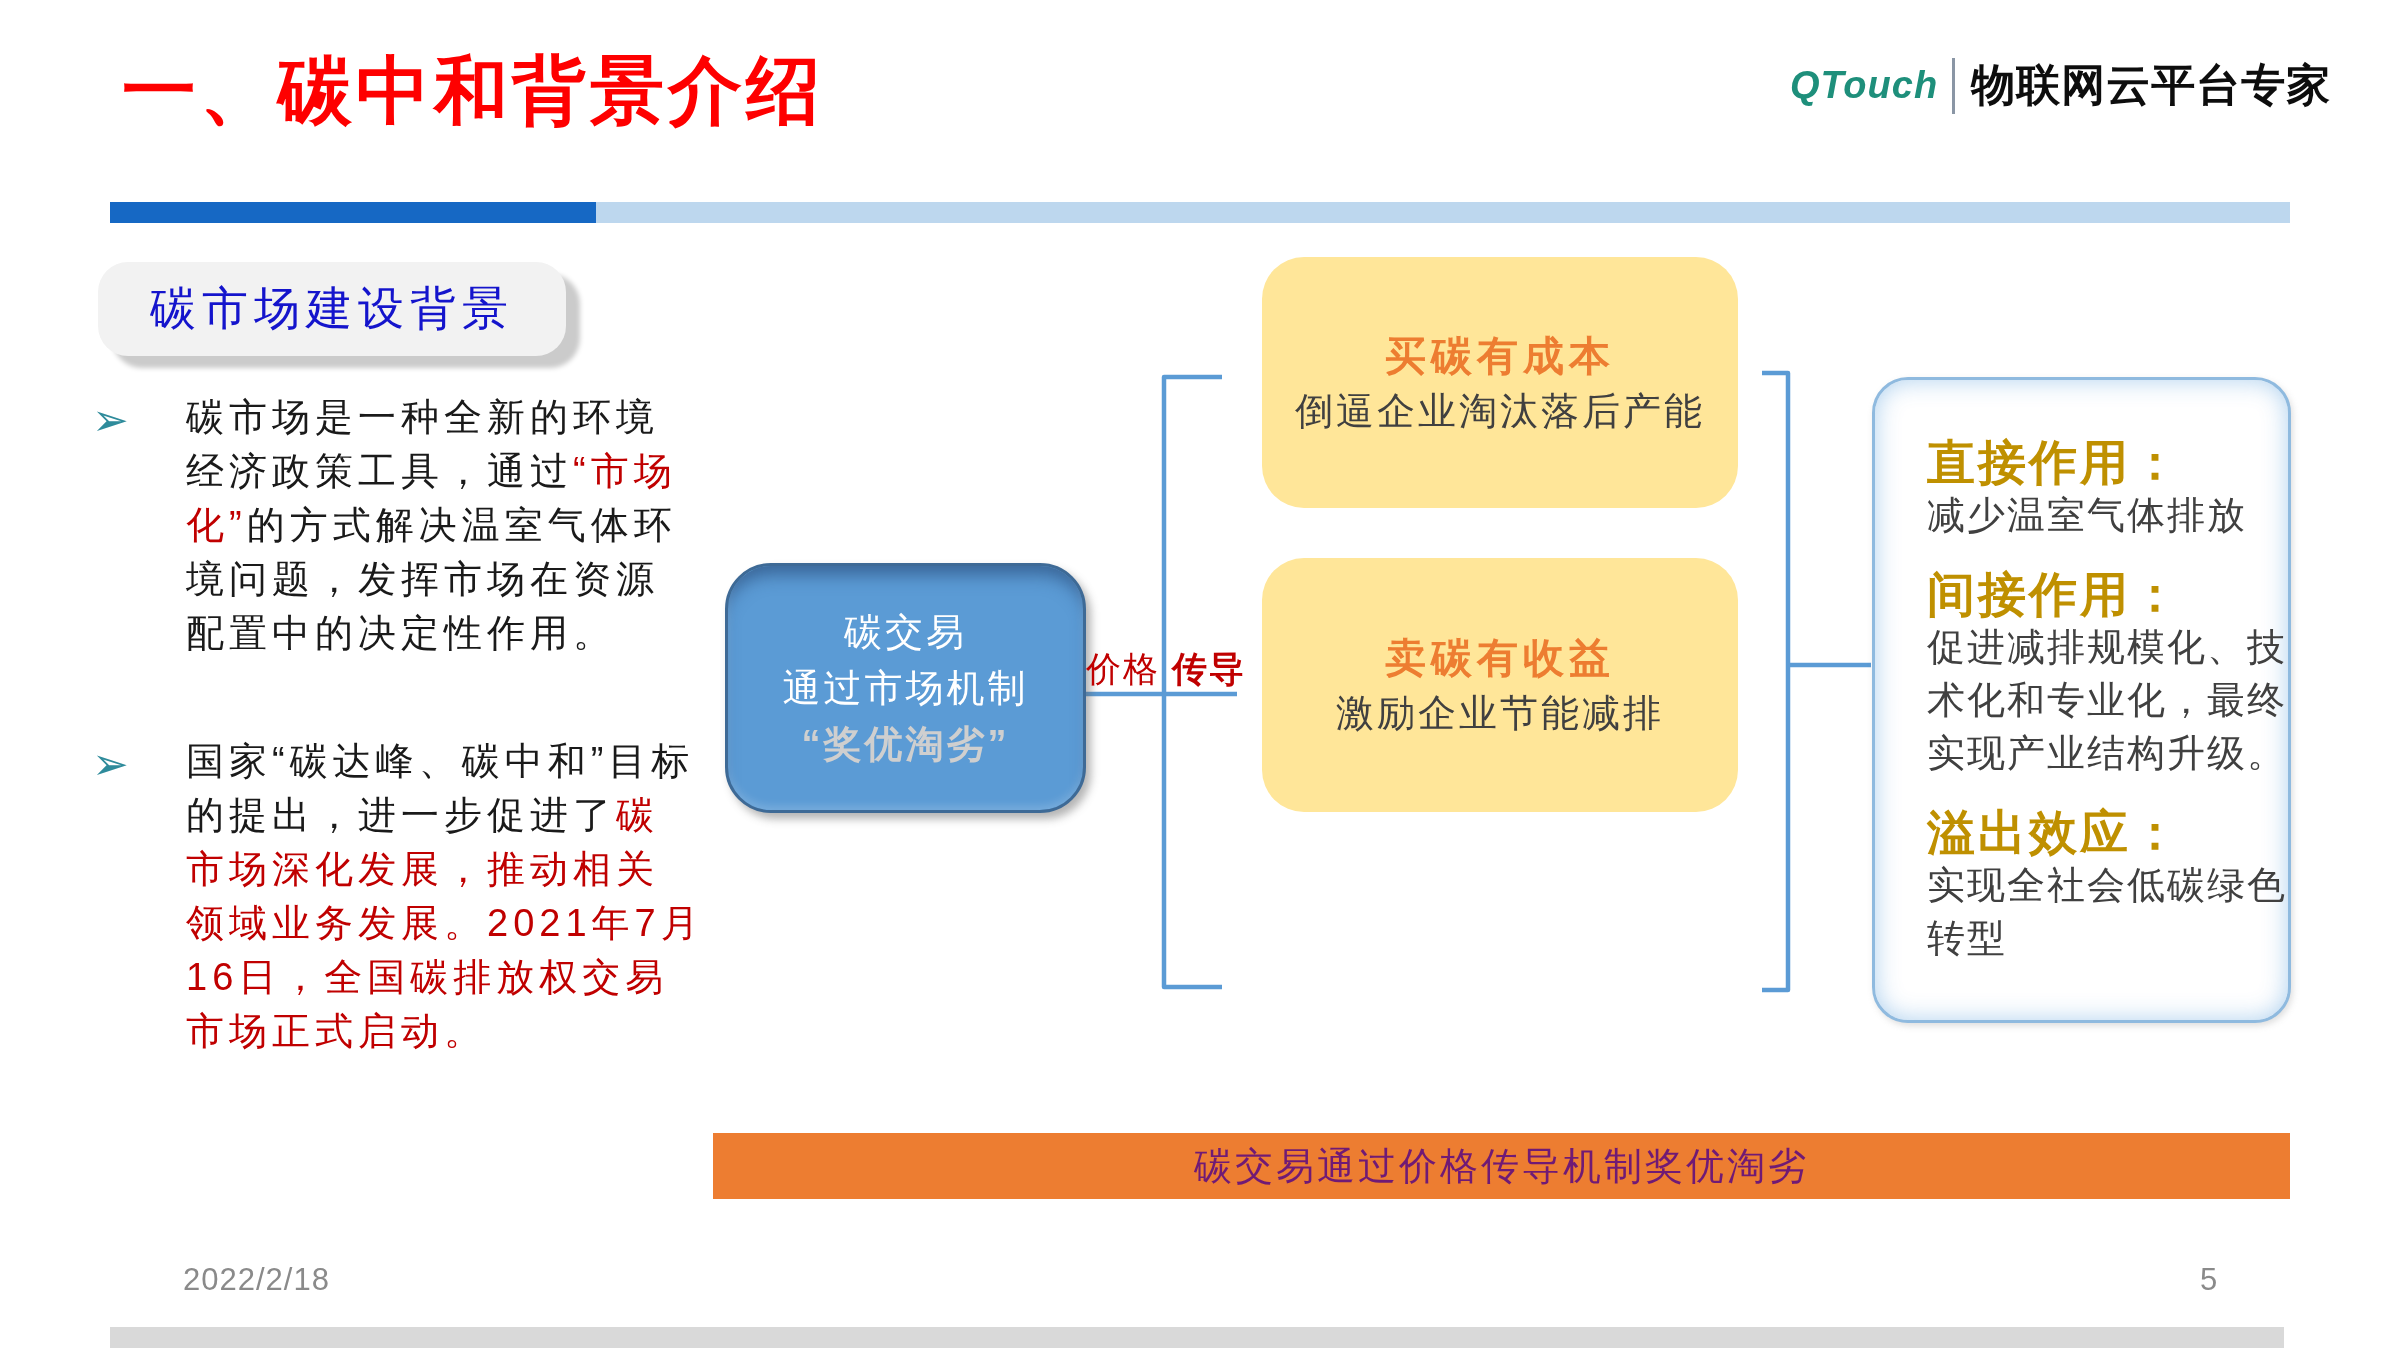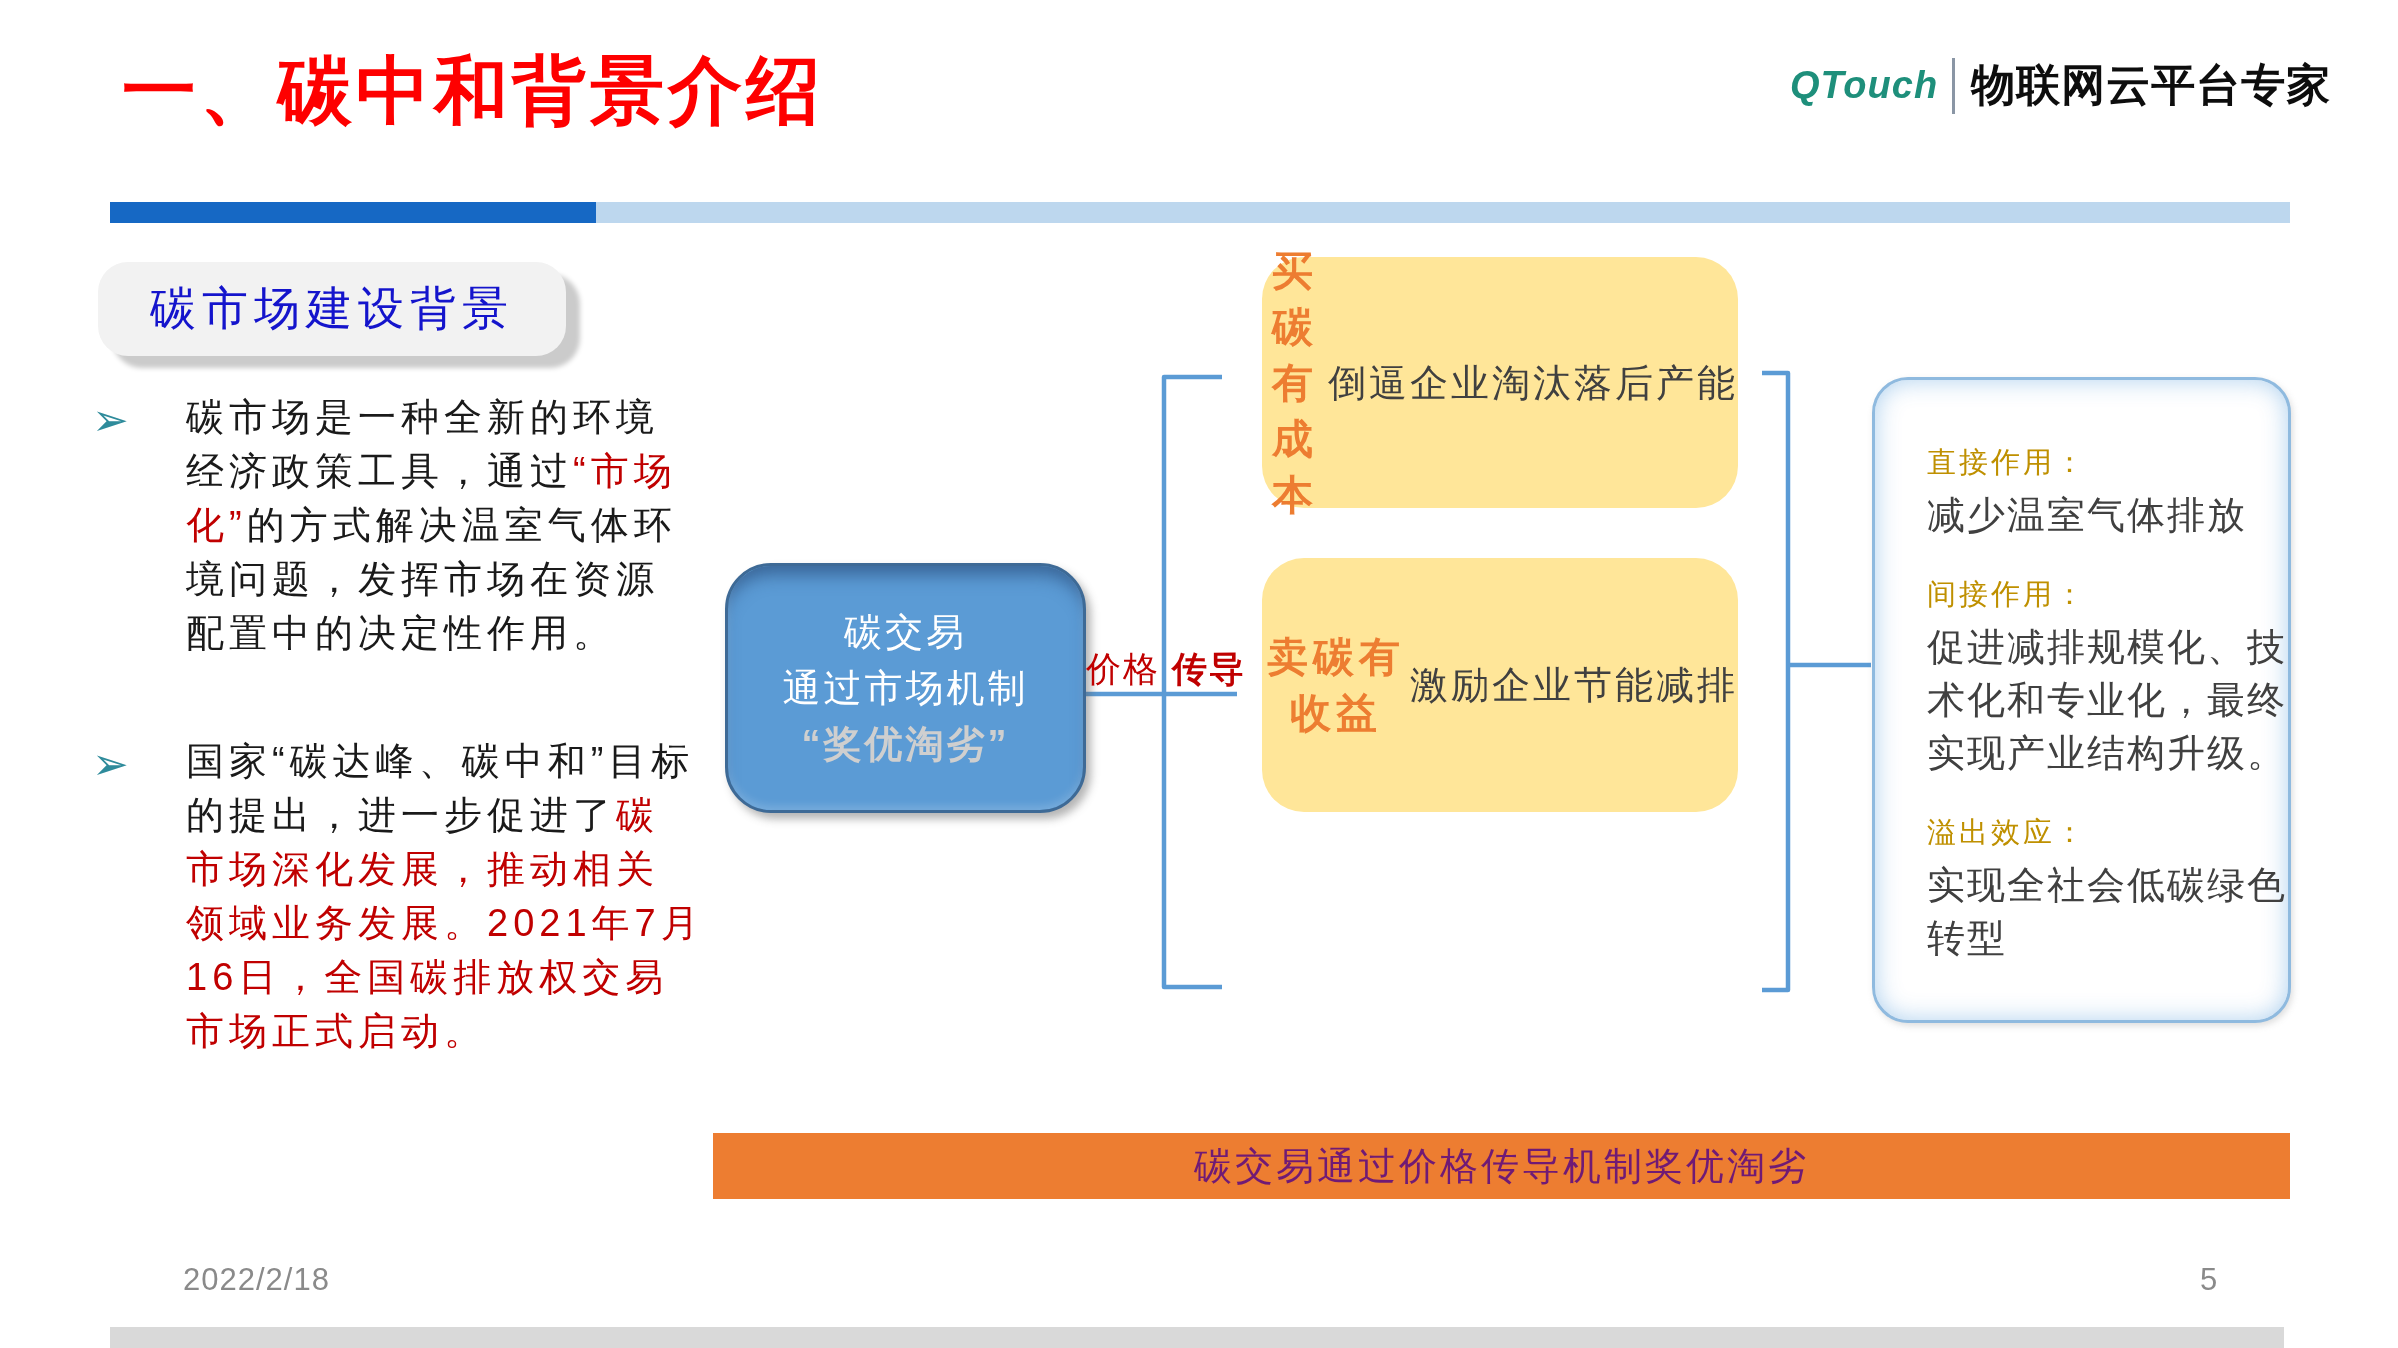--- a/index.html
+++ b/index.html
@@ -98,36 +98,36 @@
     letter-spacing:2px;white-space:nowrap;
   }
   #label-price{left:1086px;}
   #label-transmit{left:1172px;font-weight:bold;}
 
   svg.connectors{position:absolute;left:0;top:0;pointer-events:none;}
 
   .outcome-box{
     position:absolute;left:1262px;width:476px;
     background:var(--yellow_fill);border-radius:42px;
-    display:flex;flex-direction:row;align-items:center;justify-content:center;
+    display:flex;flex-direction:column;align-items:center;justify-content:center;
     text-align:center;
   }
   #outcome-1{top:257px;height:251px;}
   #outcome-2{top:558px;height:254px;}
   #outcome-3{top:858px;height:254px;}
   .outcome-title{font-size:41px;font-weight:bold;color:var(--orange_heading);letter-spacing:5px;line-height:56px;}
   .outcome-line{font-size:38px;color:var(--body_gray);letter-spacing:3px;line-height:54px;white-space:nowrap;}
 
   .effects-box{
     position:absolute;left:1872px;top:377px;width:419px;height:646px;
     background:#fff;border:3px solid var(--rightbox_border);border-radius:36px;
     box-shadow:inset 0 0 24px rgba(160,200,235,.85), 2px 3px 6px rgba(150,150,150,.3);
     padding:56px 0 0 52px;
   }
-  .effects-box .sec-title{font-size:29px;font-weight:normal;color:var(--gold);letter-spacing:3px;line-height:53px;}
+  .effects-box .sec-title{font-size:48px;font-weight:bold;color:var(--gold);letter-spacing:3px;line-height:53px;}
   .effects-box .sec-line{font-size:38px;color:var(--body_gray);letter-spacing:2px;line-height:53px;white-space:nowrap;}
   .effects-box .gap{margin-top:26px;}
 
   .banner{
     position:absolute;left:713px;top:1133px;width:1577px;height:66px;
     background:var(--banner_orange);
     display:flex;align-items:center;justify-content:center;
     color:#701a75;font-size:38px;letter-spacing:3px;white-space:nowrap;
   }
 

